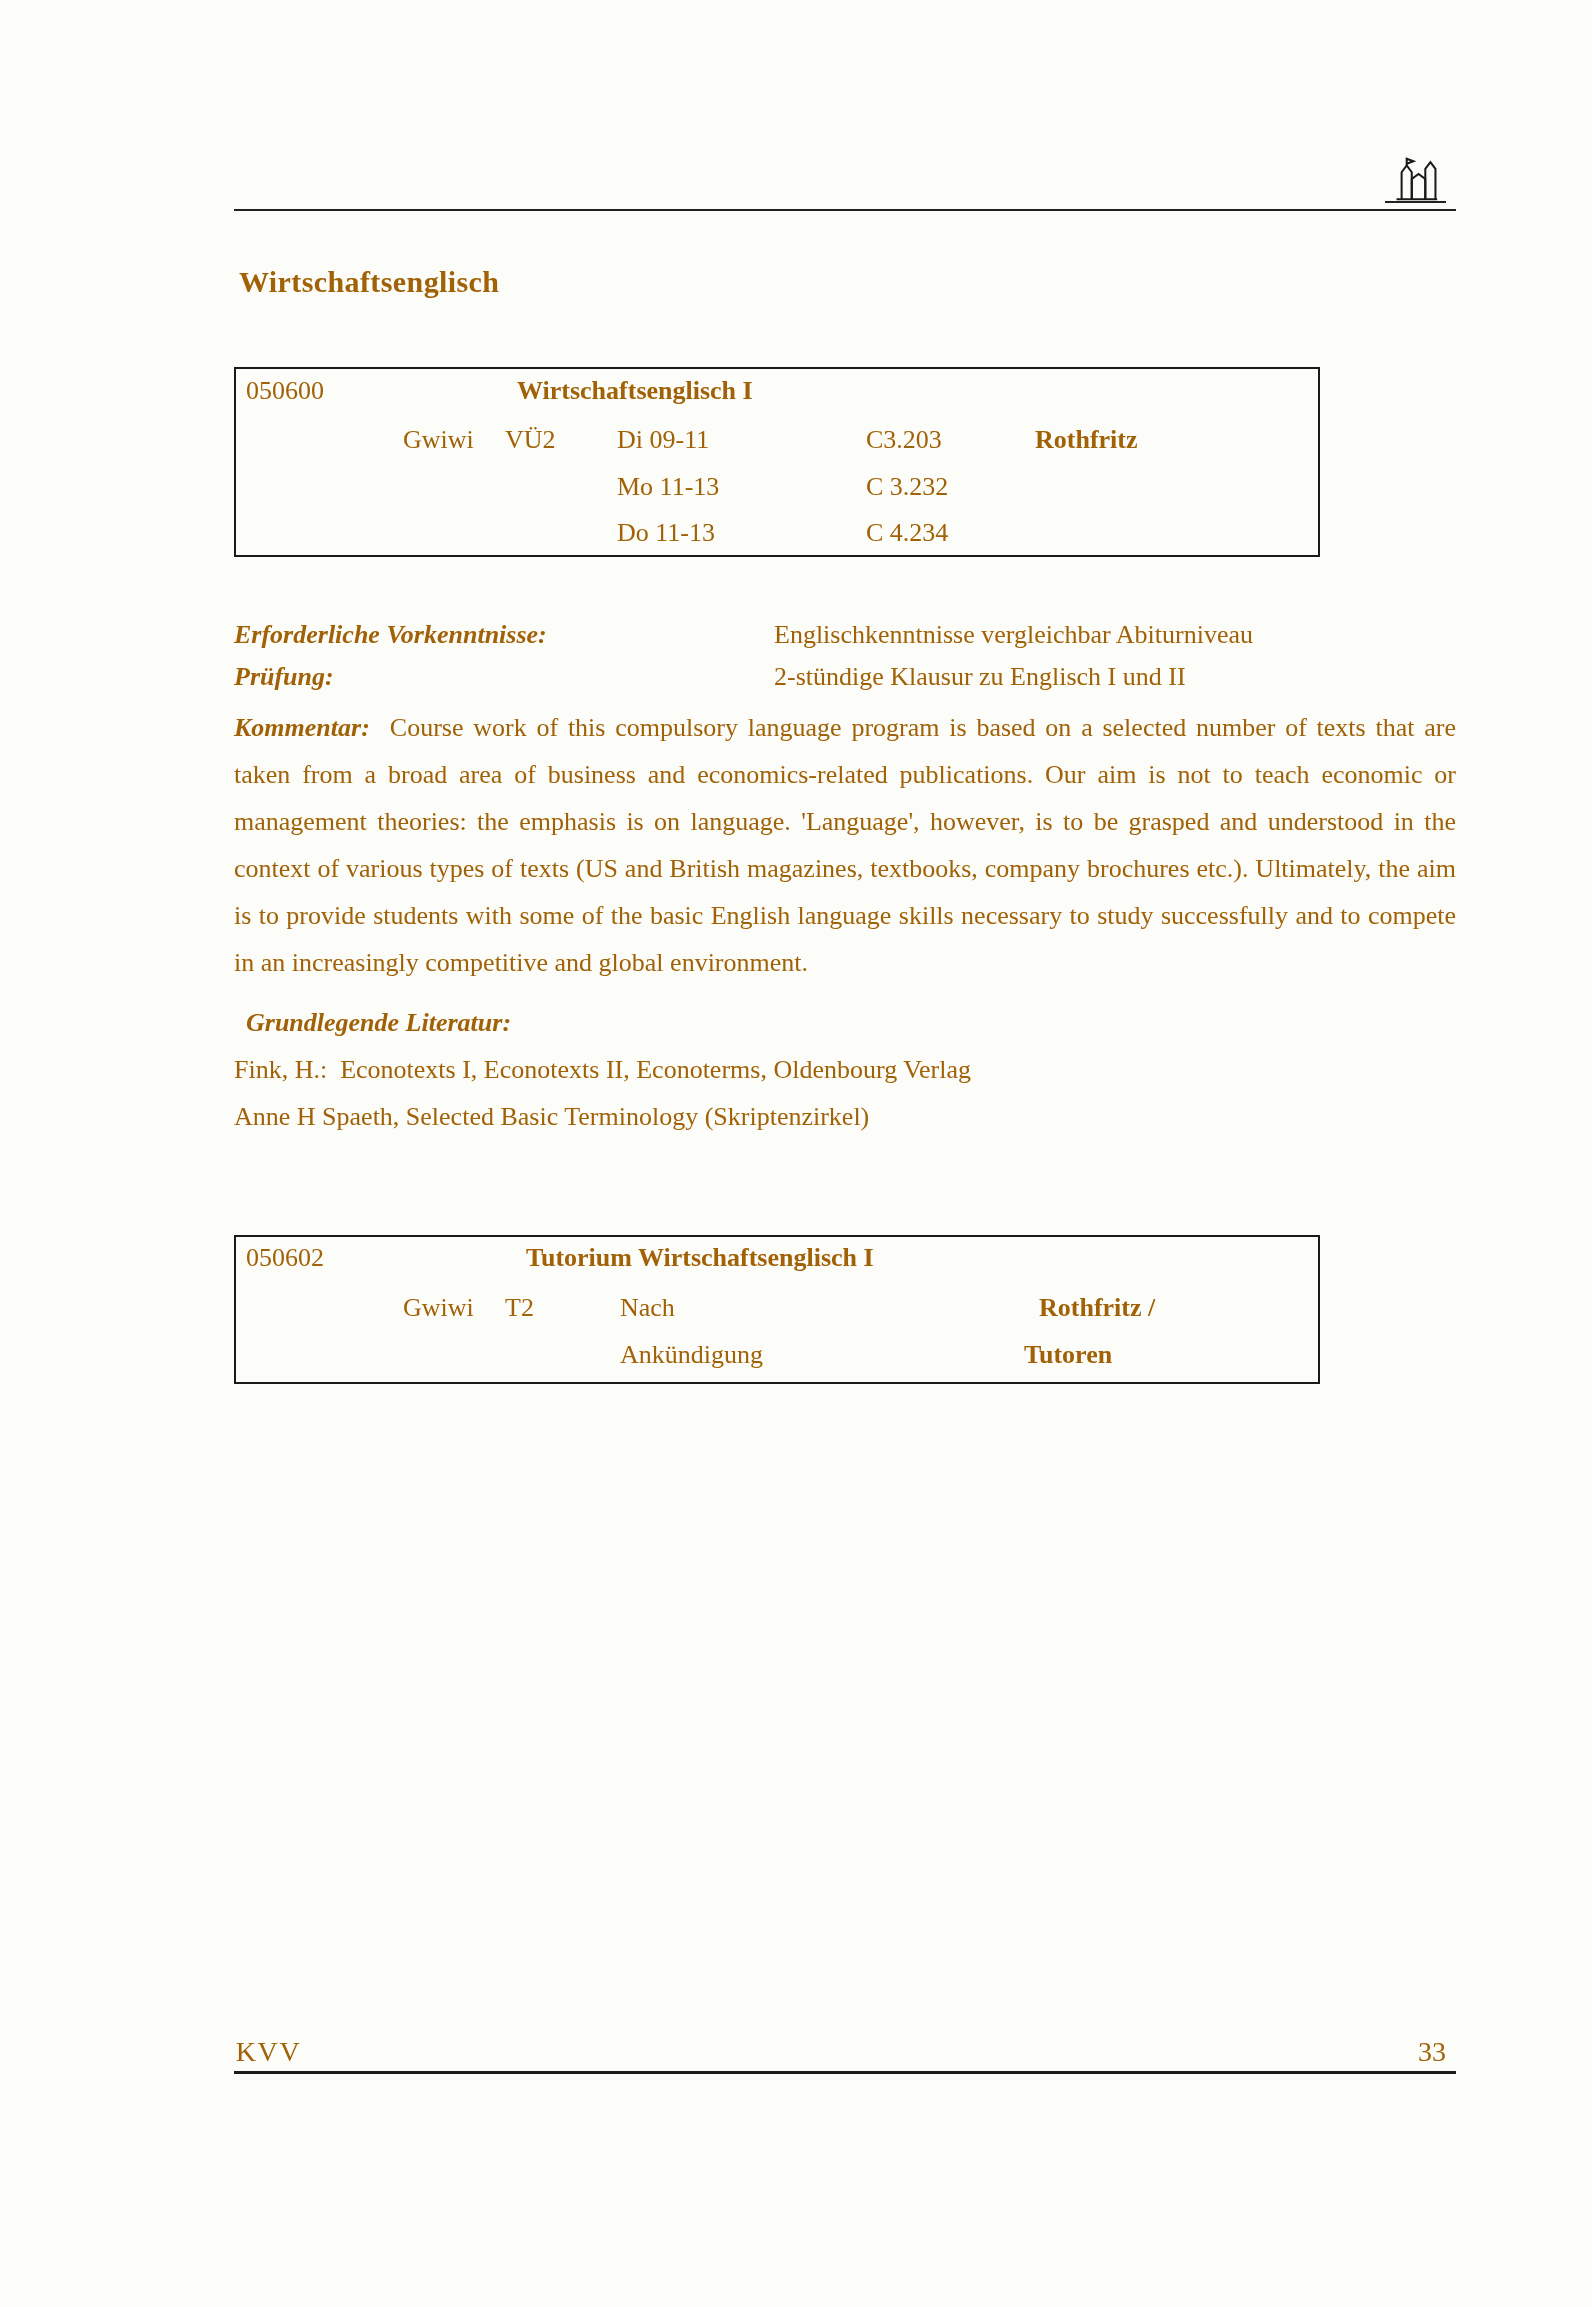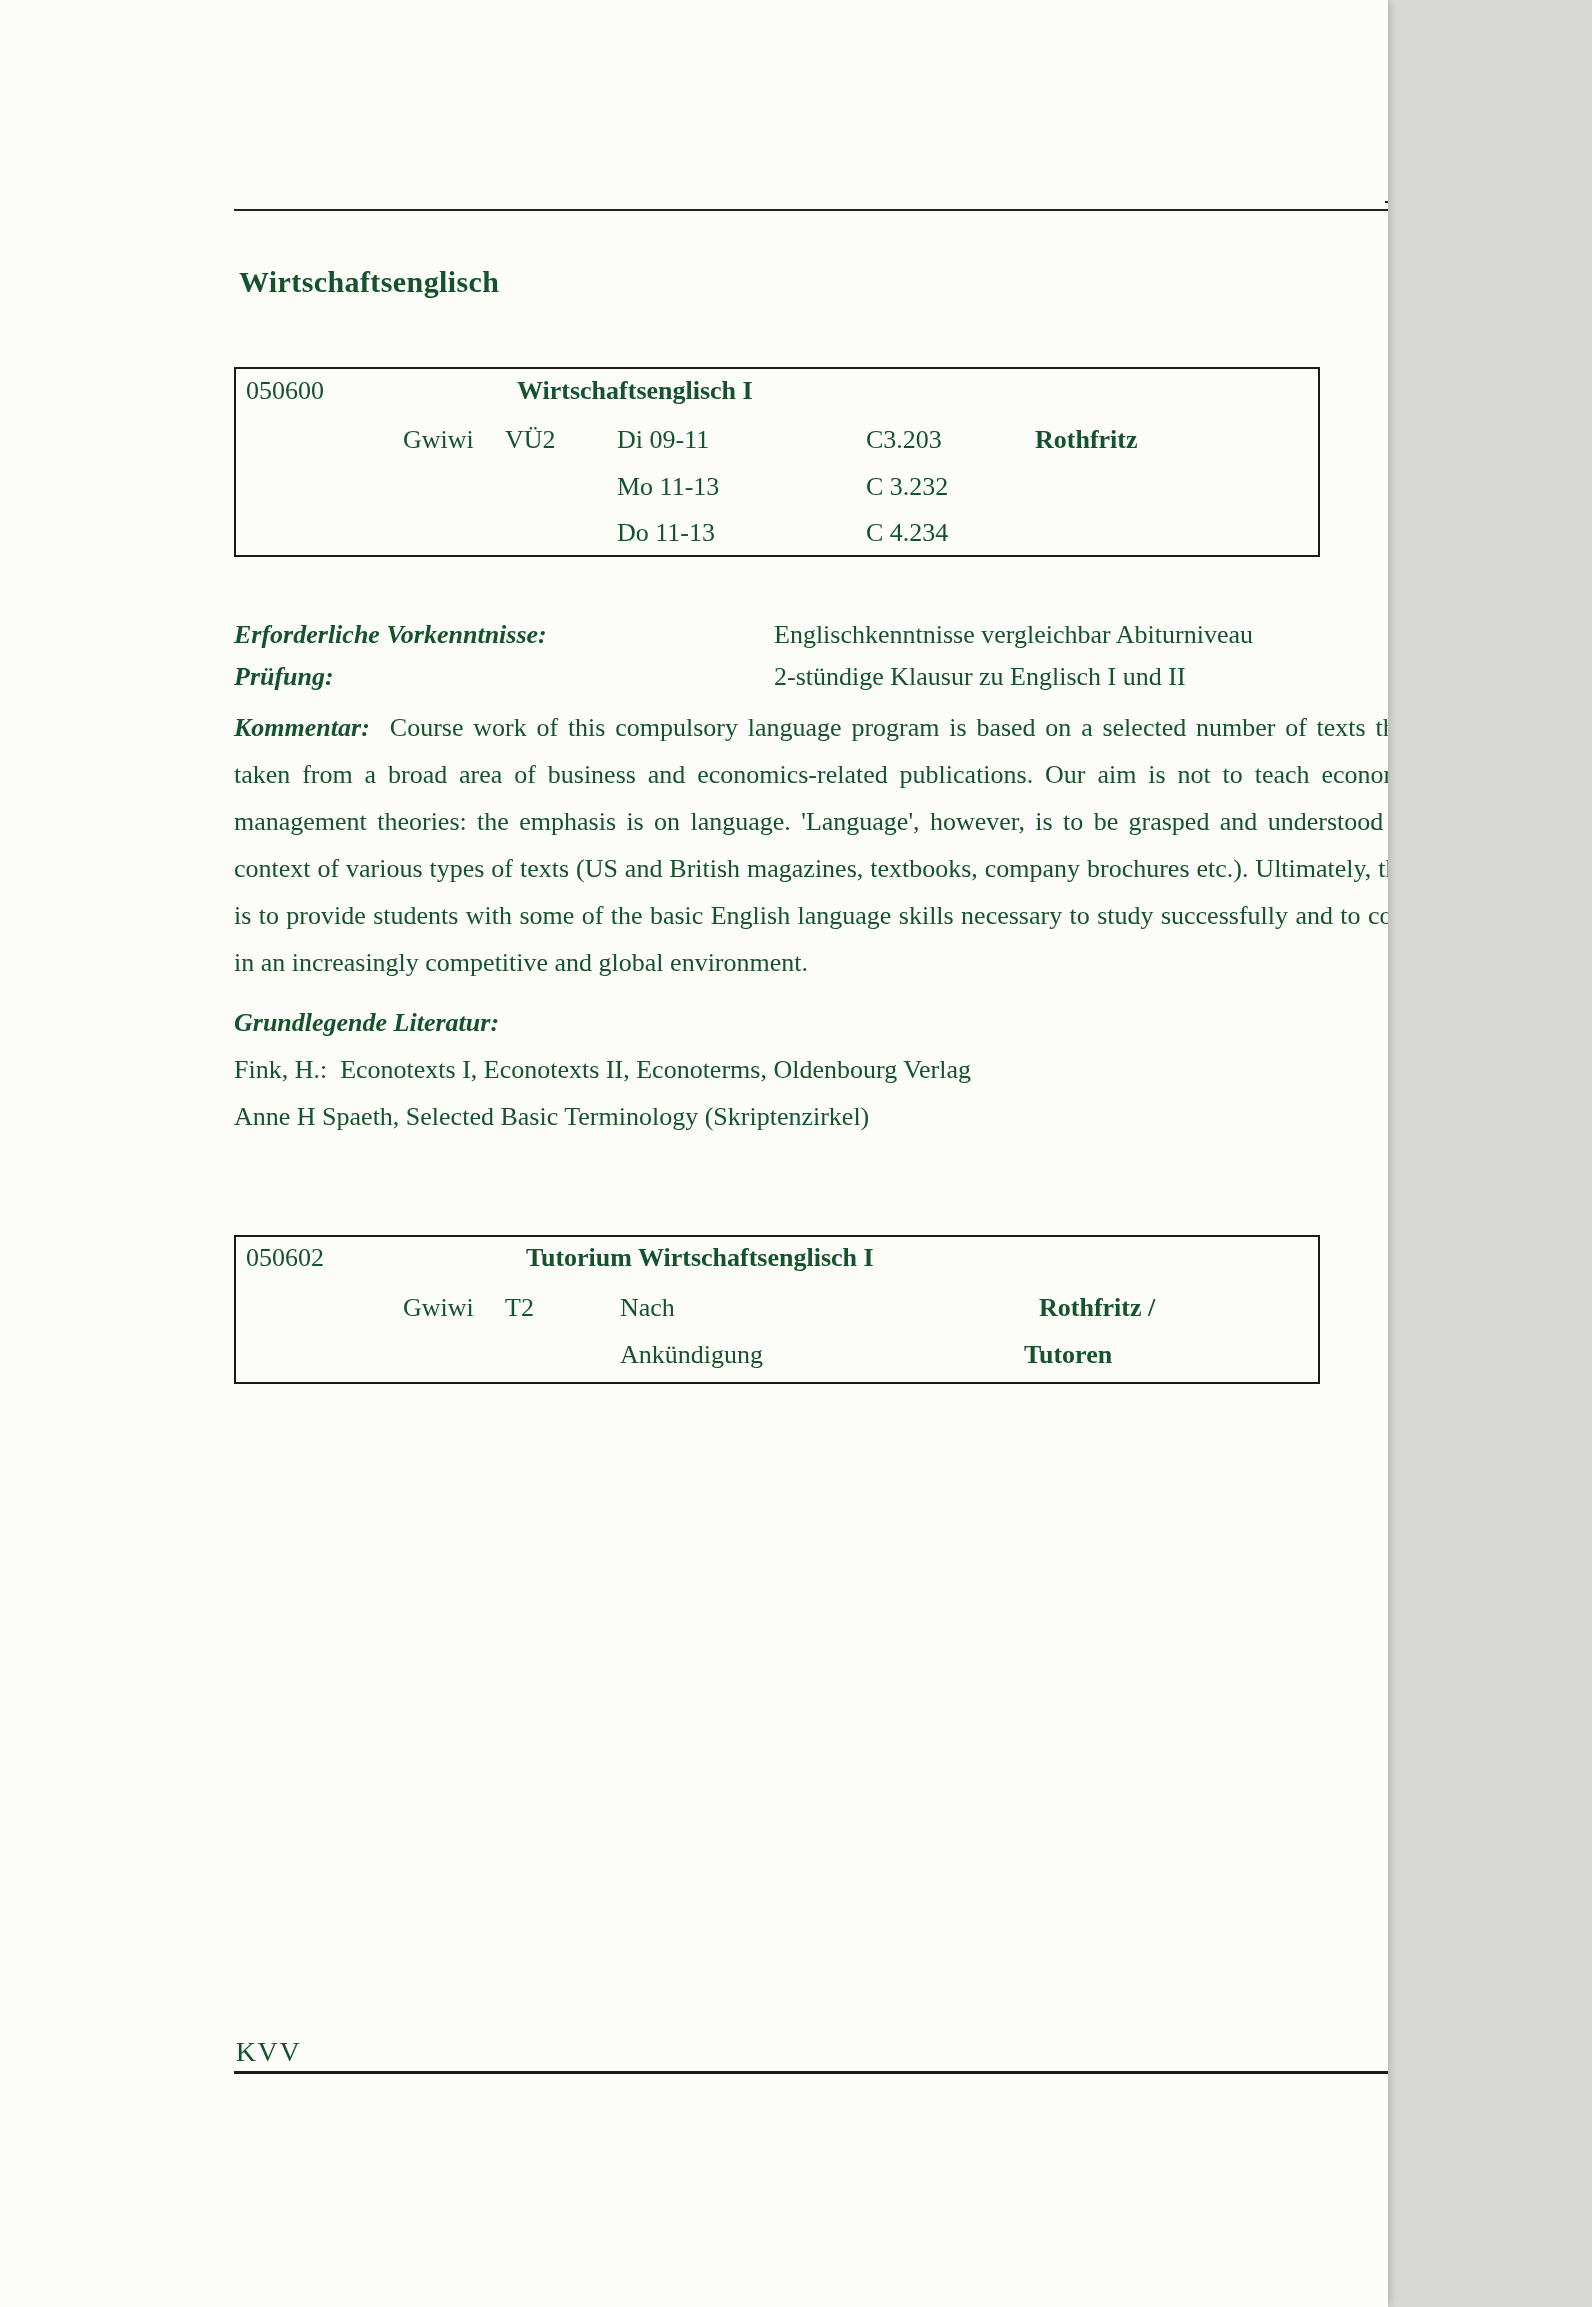--- a/index.html
+++ b/index.html
@@ -1,21 +1,21 @@
 <!DOCTYPE html>
 <html style="font-size:13.5px"><head>
 <meta charset="utf-8">
 <style>
   html,body{margin:0;padding:0;background:#d8d8d4;}
   .page{
     position:relative;
-    width:1388px;height:2307px;
+    width:1592px;height:2307px;
     background:#fcfcf9;
     font-family:"Liberation Serif","DejaVu Serif",serif;
-    color:#14532d;
+    color:#a16207;
     overflow:hidden;
     box-shadow:0 0 10px rgba(0,0,0,.25);
   }
   .content{position:absolute;left:234px;top:0;width:1222px;}
   .toprule{margin-top:209px;border-top:2.5px solid #222;height:0;}
   .logo{
     position:absolute;left:1385px;top:145px;width:61px;height:56px;
     border-bottom:2.5px solid #222;display:flex;align-items:flex-end;justify-content:center;
   }
   h1.doc-heading{
@@ -37,21 +37,21 @@
   .r1{top:6.8px;text-align:center;} .r2{top:56px;} .r3{top:103px;} .r4{top:149px;}
   .b2 .r2{top:56px;} .b2 .r3{top:103px;}
   .details{margin-top:63px;font-size:26px;}
   .kv-row{display:flex;margin-bottom:12px;}
   .kv-label{width:540px;font-weight:bold;font-style:italic;flex:0 0 auto;}
   .kv-value{flex:1 1 auto;}
   .comment{
     margin:12px 0 0 0;text-align:justify;line-height:47px;font-size:26px;
   }
   .inline-label{font-weight:bold;font-style:italic;margin-right:20px;}
-  .lit-heading{margin-top:13.5px;font-weight:bold;font-style:italic;font-size:26px;line-height:46px;}
+  .lit-heading{margin-top:13.5px;font-weight:bold;font-style:italic;font-size:26px;line-height:46px;margin-left:12px;}
   .lit-line{font-size:26px;line-height:47px;white-space:pre-wrap;}
   .footer{
     position:absolute;left:234px;top:2036px;width:1222px;
     border-bottom:3.4px solid #1b1b1b;
     display:flex;justify-content:space-between;align-items:flex-end;
     font-size:28px;padding-bottom:3.4px;
   }
   .footer .pg{margin-right:10px;}
   .footer .kvv{margin-left:1.7px;letter-spacing:1.7px;}
 </style>

